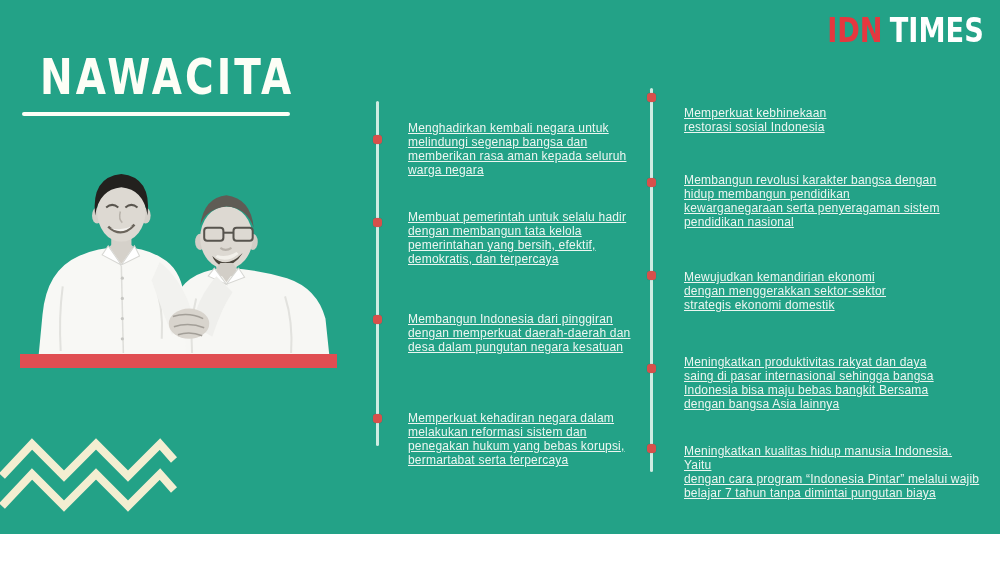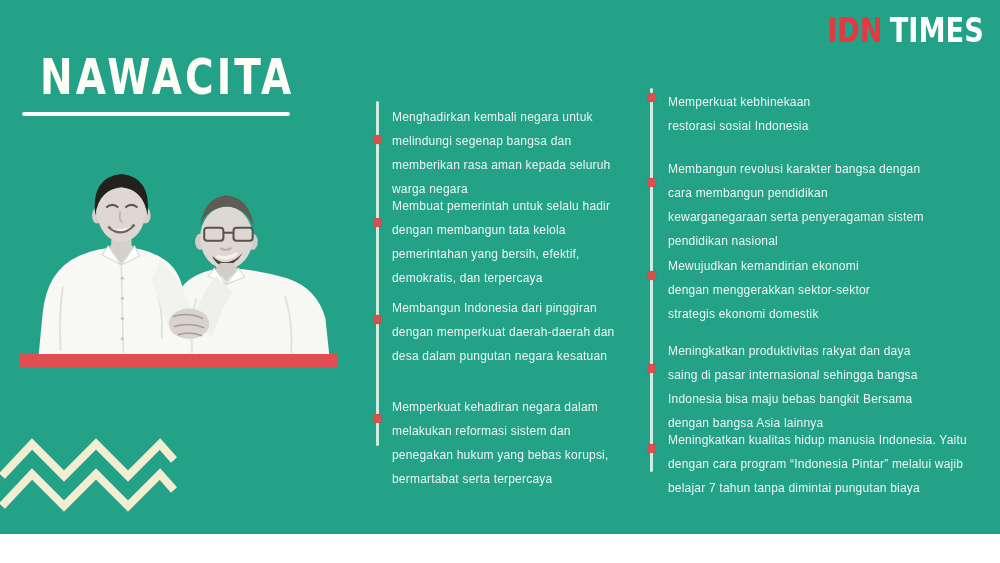--- a/index.html
+++ b/index.html
@@ -44,22 +44,22 @@
   
   .timeline{
     position:absolute;width:3px;background:#ddf2e9;border-radius:2px;opacity:.92;
   }
   .timeline.left{left:376px;top:101px;height:345px;}
   .timeline.right{left:650px;top:88px;height:384px;}
   .item{position:absolute;}
   .item.colL{left:392px;width:270px;}
   .item.colR{left:668px;width:330px;}
   .item p{
-    margin:0;font-size:12px;line-height:24px;letter-spacing:.2px;
-    color:#edf6f1;white-space:pre-line;
+    margin:16px;font-size:12px;line-height:14px;letter-spacing:.2px;
+    color:#edf6f1;white-space:pre-line;text-decoration:underline;
   }
   .marker{
     position:absolute;width:9px;height:9px;background:#d7504b;border-radius:3px;
     box-shadow:0 0 0 .5px rgba(0,0,0,.08);
   }
   .item.colL .marker{left:-19px;}
   .item.colR .marker{left:-21px;}
 </style>
 </head>
 <body>
@@ -170,21 +170,21 @@
   </div>
 
   <div class="item colR" style="top:90px">
     <span class="marker" style="top:3px"></span>
     <p>Memperkuat kebhinekaan
 restorasi sosial Indonesia</p>
   </div>
   <div class="item colR" style="top:157px">
     <span class="marker" style="top:21px"></span>
     <p>Membangun revolusi karakter bangsa dengan
-cara membangun pendidikan
+hidup membangun pendidikan
 kewarganegaraan serta penyeragaman sistem
 pendidikan nasional</p>
   </div>
   <div class="item colR" style="top:254px">
     <span class="marker" style="top:17px"></span>
     <p>Mewujudkan kemandirian ekonomi
 dengan menggerakkan sektor-sektor
 strategis ekonomi domestik</p>
   </div>
   <div class="item colR" style="top:339px">

